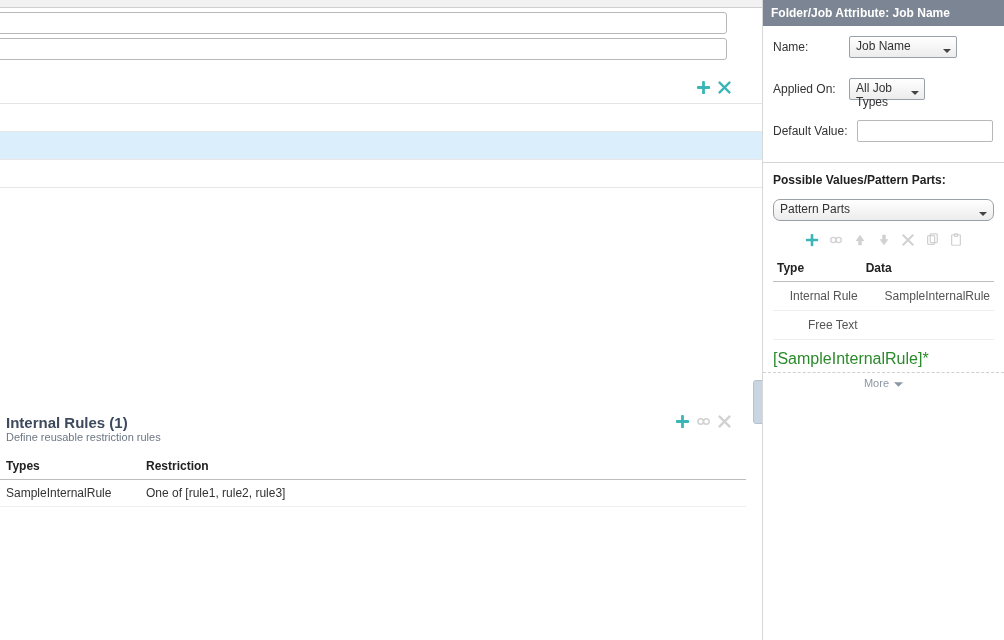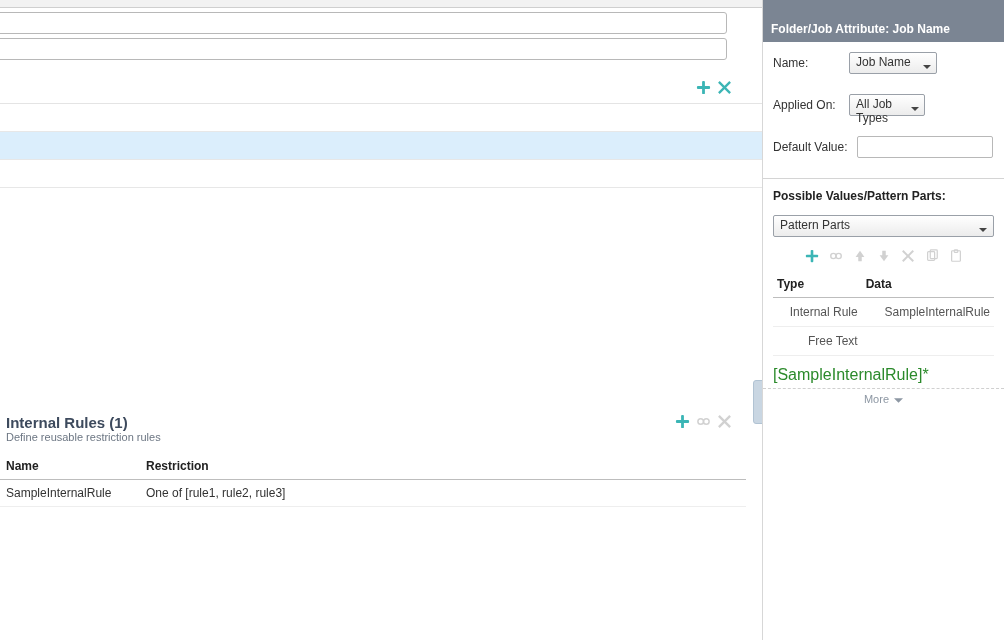--- a/index.html
+++ b/index.html
@@ -32,31 +32,31 @@
 .section-title{font-size:15px;font-weight:bold;color:#3d4a5d;padding:6px 0 0 6px}
 .section-sub{font-size:11px;color:#6c7683;padding:0 0 10px 6px}
 .section-icons{float:right;display:flex;gap:6px;align-items:center;padding:6px 30px 0 0}
 
 .tbl{width:746px;border-collapse:collapse}
 .tbl th{text-align:left;font-weight:bold;font-size:12px;color:#222;padding:6px 6px;border-bottom:1px solid #bdbdbd}
 .tbl td{padding:6px 6px;font-size:12px;color:#333;border-bottom:1px solid #eee}
 .tbl .c1{width:140px}
 
 
-.side-header{background:#7b8593;color:#fff;font-size:12px;font-weight:bold;padding:22px 10px 6px 8px}
+.side-header{background:#7b8593;color:#fff;font-size:12px;font-weight:bold;padding:6px 10px 6px 8px}
 .side-body{padding:10px 10px 0 10px}
 .frow{display:flex;align-items:center;margin-bottom:20px}
 .flabel{width:76px;font-size:12px;color:#333}
-.fselect{flex:none;width:88px;height:22px;border:1px solid #9aa0a8;border-radius:2px;background:linear-gradient(#fff,#ececec);padding:2px 18px 2px 6px;font-size:12px;position:relative;cursor:pointer}
+.fselect{flex:none;width:108px;height:22px;border:1px solid #9aa0a8;border-radius:2px;background:linear-gradient(#fff,#ececec);padding:2px 18px 2px 6px;font-size:12px;position:relative;cursor:pointer}
 .fselect.wide{width:76px}
 .fselect .caret{position:absolute;right:5px;top:7px}
 .finput{width:136px;height:22px;border:1px solid #b8b8b8;border-radius:2px;background:#fff}
 .divider{border:none;border-top:1px solid #d4d4d4;margin:8px -10px 10px -10px}
 .pv-label{font-weight:bold;font-size:12px;color:#222;margin-bottom:12px}
-.fullselect{width:100%;height:22px;border:1px solid #9aa0a8;border-radius:2px;background:linear-gradient(#fff,#ececec);padding:2px 18px 2px 6px;font-size:12px;position:relative;cursor:pointer;margin-bottom:6px}
+.fullselect{width:100%;height:22px;border:1px solid #9aa0a8;border-radius:7px;background:linear-gradient(#fff,#ececec);padding:2px 18px 2px 6px;font-size:12px;position:relative;cursor:pointer;margin-bottom:6px}
 .fullselect .caret{position:absolute;right:6px;top:7px}
 .toolbar{display:flex;gap:10px;justify-content:center;align-items:center;padding:6px 0 8px 0}
 .toolbar .icon svg{width:14px;height:14px}
 
 .side-tbl{width:100%;border-collapse:collapse}
 .side-tbl th{text-align:left;font-weight:bold;font-size:12px;color:#222;padding:6px 4px;border-bottom:1px solid #bdbdbd}
 .side-tbl td{text-align:right;font-size:12px;color:#555;padding:7px 4px;border-bottom:1px solid #eee}
 
 .pattern-preview{color:#2b8a2b;font-size:16px;padding:10px 0 4px 0}
 .more{color:#8d97a3;font-size:11px;text-align:center;padding:4px 0 6px 0;border-top:1px dashed #d0d0d0;cursor:pointer}
@@ -126,21 +126,21 @@
             </svg>
         </span>
       </div>
       <div class="section-title">Internal Rules (1)</div>
       <div class="section-sub">Define reusable restriction rules</div>
     </div>
 
     <table class="tbl">
       <thead>
         <tr>
-          <th class="c1">Name</th>
+          <th class="c1">Types</th>
           <th>Restriction</th>
         </tr>
       </thead>
       <tbody>
         <tr>
           <td>SampleInternalRule</td>
           <td>One of [rule1, rule2, rule3]</td>
         </tr>
       </tbody>
     </table>

